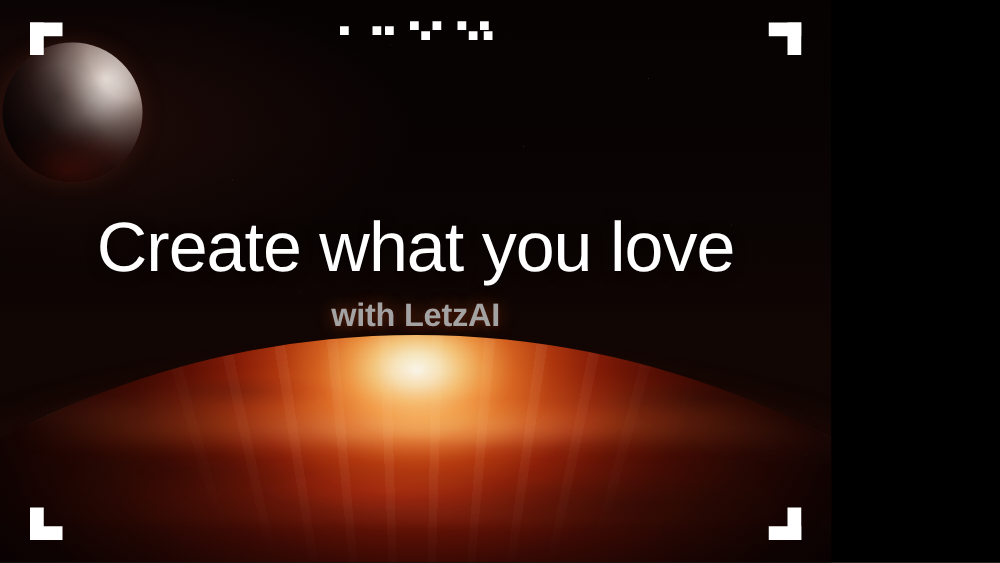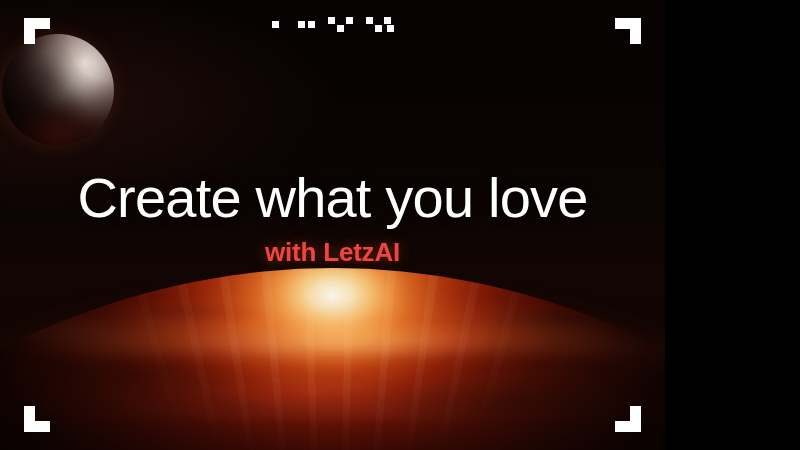--- a/index.html
+++ b/index.html
@@ -279,21 +279,21 @@
   <div class="atmo-rim"></div>
 
   <div class="moon">
     <div class="moon-crater"></div>
     <div class="moon-redglow"></div>
     <div class="moon-shadow"></div>
   </div>
 
   <div class="hero-text">
     <h1 class="headline" style="color: rgb(255, 255, 255);">Create what you love</h1>
-    <p class="subline" style="color: #ef4444;">with LetzAI</p>
+    <p class="subline" style="color: #a3a3a3;">with LetzAI</p>
   </div>
 
   <div class="pixel-pattern" id="pixel-pattern">
       <i style="left: 0px; top: 4px; background: rgb(255, 255, 255);"></i>
       <i style="left: 26px; top: 4px; background: rgb(255, 255, 255);"></i>
       <i style="left: 36px; top: 4px; background: rgb(255, 255, 255);"></i>
       <i style="left: 56px; top: 0px; background: rgb(255, 255, 255);"></i>
       <i style="left: 74px; top: 0px; background: rgb(255, 255, 255);"></i>
       <i style="left: 65px; top: 8px; background: rgb(255, 255, 255);"></i>
       <i style="left: 94px; top: 0px; background: rgb(255, 255, 255);"></i>

